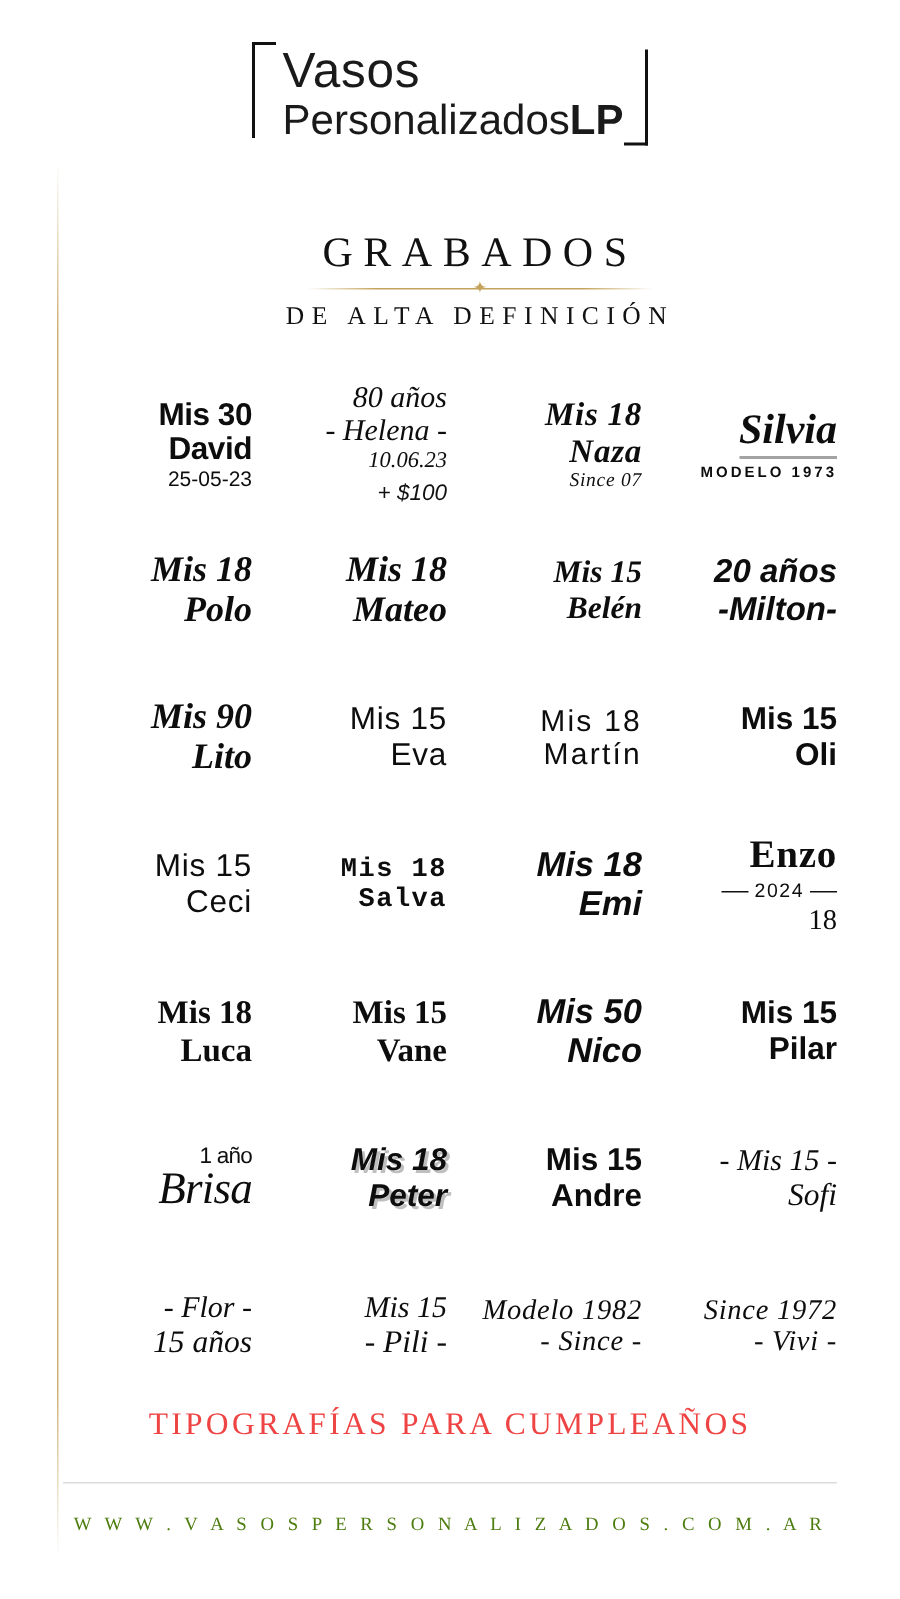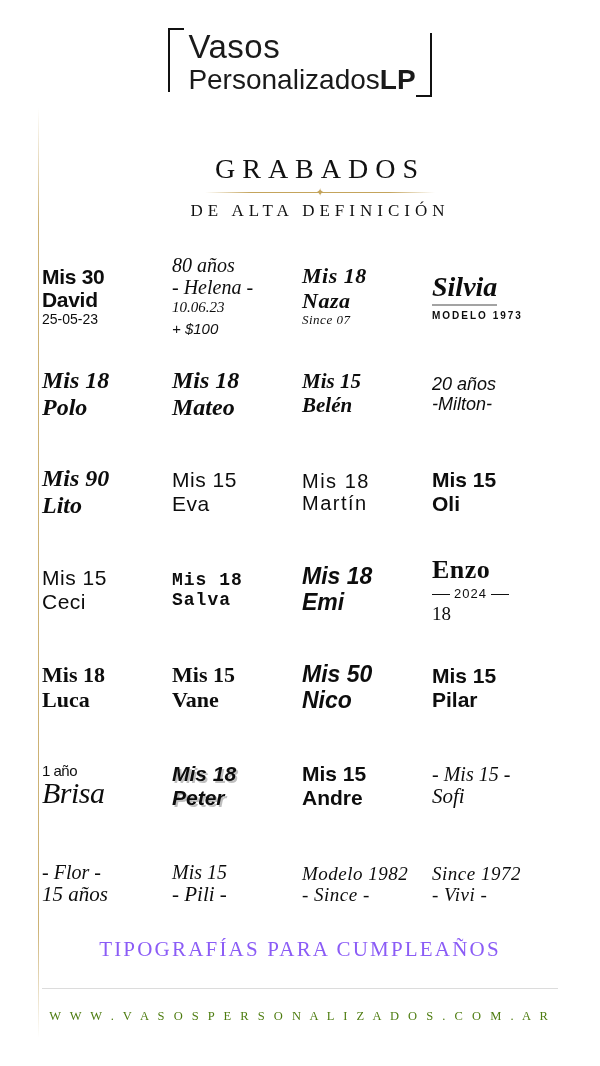--- a/index.html
+++ b/index.html
@@ -111,21 +111,21 @@
     margin: 18px auto 0;
     width: 520px;
     display: grid;
     grid-template-columns: repeat(4, 1fr);
     grid-auto-rows: 98px;
     row-gap: 0px;
   }
   .cell {
     display: flex;
     flex-direction: column;
-    align-items: flex-start;
+    align-items: flex-end;
     justify-content: center;
     text-align: center;
     line-height: 1.12;
     color: #0d0d0d;
     padding: 0 2px;
     margin-top: 15px;
   }
   .l1, .l2, .l3 { display: block; white-space: nowrap; }
 
   
@@ -150,21 +150,21 @@
     font-family: "Liberation Sans", sans-serif;
     font-weight: 700;
     font-size: 10px;
     letter-spacing: 2px;
     margin-top: 4px;
   }
 
   .s-brush { font-family: "Liberation Serif", serif; font-style: italic; font-weight: 700; font-size: 24px; letter-spacing: 0px; }
   .s-brush-sm { font-family: "Liberation Serif", serif; font-style: italic; font-weight: 700; font-size: 21px; }
 
-  .s-marker { font-family: "Liberation Sans", sans-serif; font-weight: 400; font-style: italic; font-size: 18px; }
+  .s-marker { font-family: "Liberation Sans", sans-serif; font-weight: 700; font-style: italic; font-size: 22px; }
 
   .s-thin { font-family: "Liberation Sans", sans-serif; font-weight: 400; font-size: 21px; letter-spacing: 0.5px; }
 
   .s-round { font-family: "Liberation Sans", sans-serif; font-weight: 400; font-size: 20px; letter-spacing: 1.5px; }
 
   .s-mono { font-family: "Liberation Mono", monospace; font-weight: 700; font-size: 18px; letter-spacing: 1px; }
 
   .s-fat { font-family: "Liberation Sans", sans-serif; font-weight: 700; font-style: italic; font-size: 23px; }
 
   .s-enzo .l1 { font-family: "Liberation Serif", serif; font-weight: 700; font-size: 26px; letter-spacing: 0.5px; }
@@ -212,21 +212,21 @@
     margin-top: 6px;
   }
 
   
   .footer-title {
     text-align: center;
     font-family: "Liberation Serif", serif;
     font-size: 21px;
     letter-spacing: 2.2px;
     margin-top: 12px;
-    color: #8b5cf6;
+    color: #ef4444;
   }
   .footer-rule {
     width: 516px;
     height: 1px;
     margin: 26px auto 0;
     background: #dcdcdc;
   }
   .footer-url {
     text-align: center;
     font-family: "Liberation Serif", serif;

